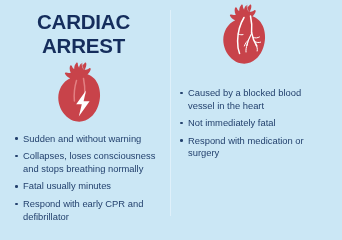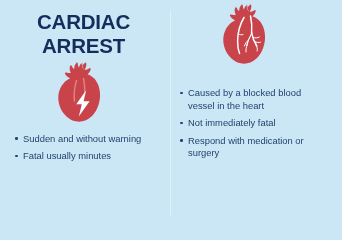--- a/index.html
+++ b/index.html
@@ -117,21 +117,23 @@
         <g stroke="#e78b8d" stroke-width="1.5" fill="none" opacity="0.85" stroke-linecap="round">
           <path d="M20.5 19.5 C18.5 26 17.8 33 18.4 40"></path>
           <path d="M27.5 17.5 C28.6 23 29.0 28 28.8 33"></path>
         </g>
         <path d="M30.0 29.5 L20.2 43.2 L25.8 43.2 L22.8 55.5 L33.6 40.2 L27.6 40.2 Z" fill="#ffffff"></path>
       </svg>
     </div>
 
     <ul class="bullets">
       <li>Sudden and without warning</li>
+      <li>Collapses, loses consciousness and stops breathing normally</li>
       <li>Fatal usually minutes</li>
+      <li>Respond with early CPR and defibrillator</li>
     </ul>
   </div>
 
   <div class="column col-right">
 
     <div class="heart-wrap">
       <svg width="56" height="64" viewBox="0 0 56 64" aria-hidden="true">
         <g fill="#c8434a">
           <path d="M27.6 9.2c-1.0-1.8-1.4-3.6-1.3-5.6 0.0-0.9-0.8-1.4-1.4-0.8
                    -1.0 1.0-1.6 2.4-1.8 3.9 -0.9-1.3-1.3-2.6-1.3-4.1

